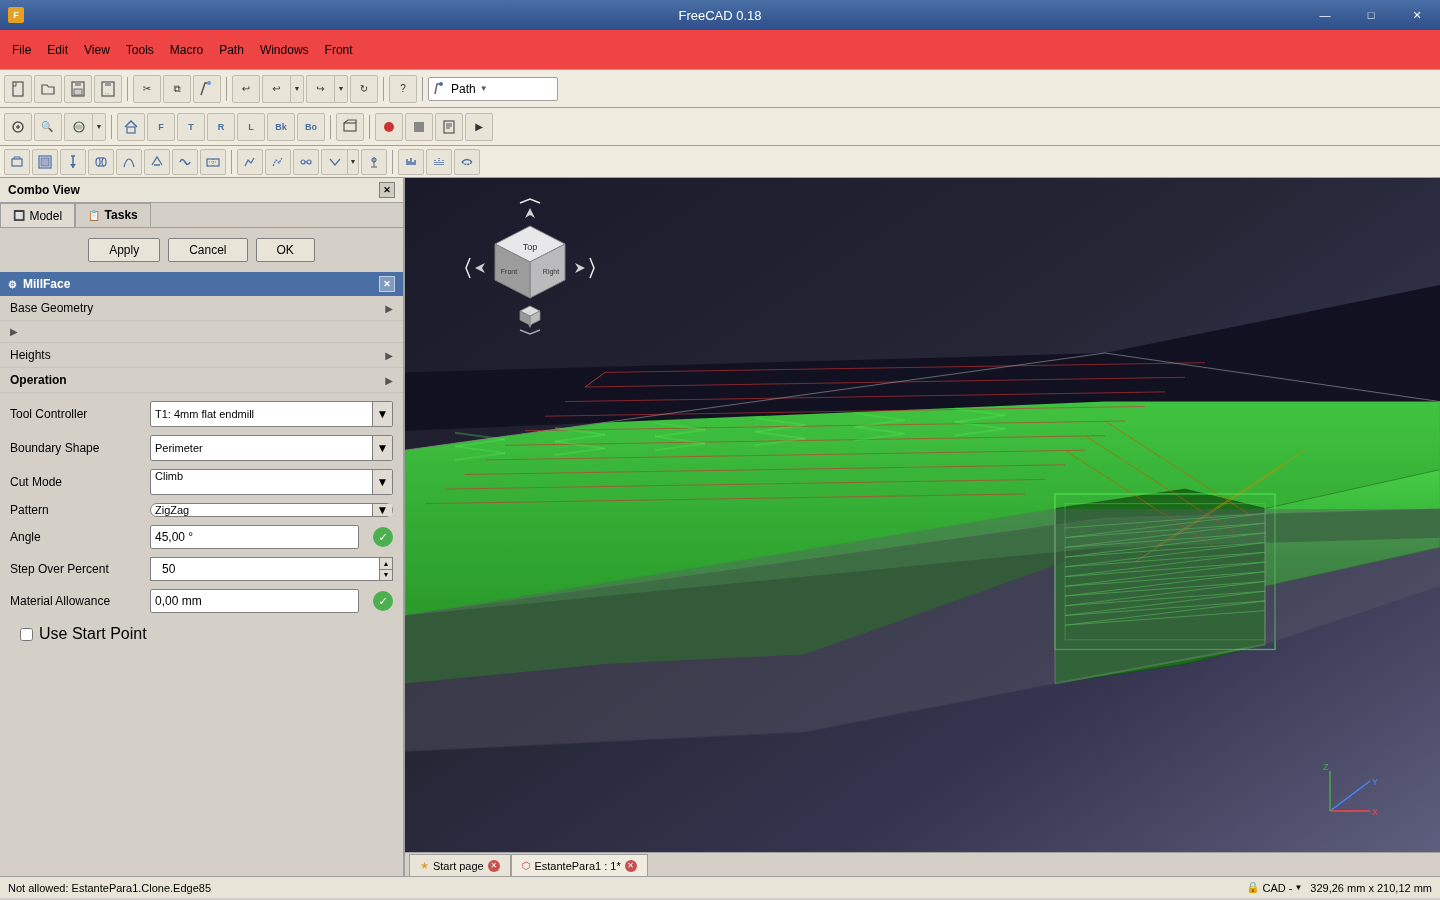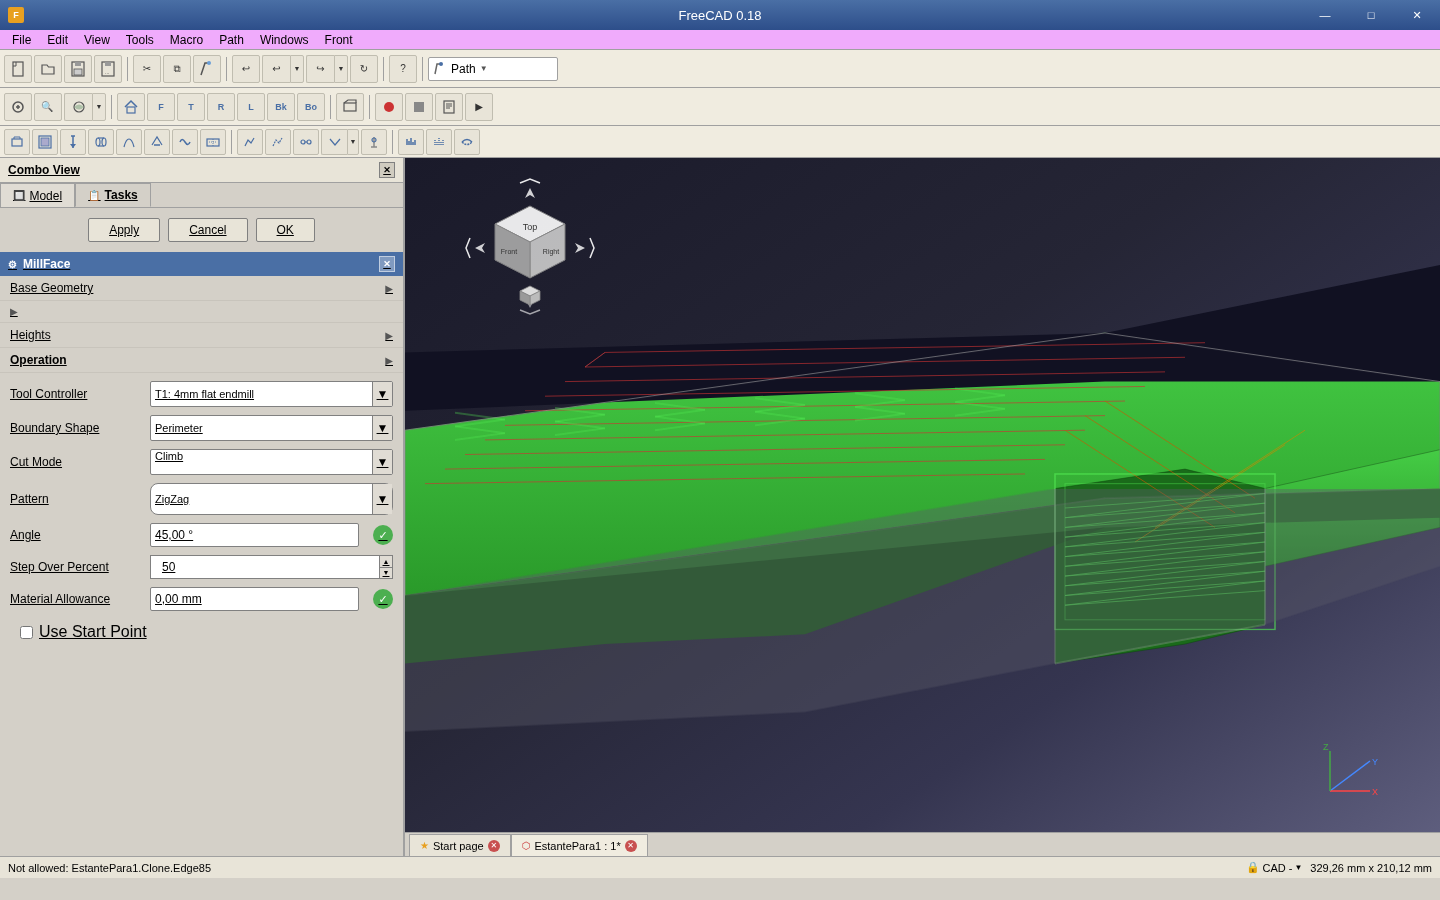--- a/index.html
+++ b/index.html
@@ -29,22 +29,22 @@
       display: flex;
       align-items: center;
       justify-content: center;
       color: white;
       font-size: 11px;
       cursor: pointer;
     }
 
     
     #menubar {
-      height: 20px;
-      background: #f0abfc;
+      height: 40px;
+      background: #ef4444;
       border-bottom: 1px solid #a0a0a0;
       display: flex;
       align-items: center;
       padding: 0 4px;
     }
     .menu-item {
       padding: 2px 8px;
       cursor: pointer;
       font-size: 12px;
       color: #000;
@@ -100,21 +100,20 @@
       
     }
 
     
     #left-panel {
       width: 405px;
       background: #d4d0c8;
       border-right: 2px solid #a0a0a0;
       display: flex;
       flex-direction: column;
-      text-decoration: underline;
     }
 
     .combo-header {
       background: #e8e4d8;
       border-bottom: 1px solid #a0a0a0;
       padding: 4px 8px;
       font-size: 12px;
       font-weight: bold;
       display: flex;
       justify-content: space-between;
@@ -724,21 +723,21 @@
       <div class="field-row">
         <span class="field-label">Cut Mode</span>
         <div style="flex:1;border:1px solid #808080;border-radius:2px;background:white;height:26px;display:flex;padding:0;">
           <span style="flex:1;padding:0 4px;font-size:11px;">Climb</span>
           <div style="width:20px;height:100%;background:#e0dcd4;border-left:1px solid #808080;display:flex;align-items:center;justify-content:center;">▼</div>
         </div>
       </div>
 
       <div class="field-row">
         <span class="field-label">Pattern</span>
-        <div style="flex:1;border:1px solid #808080;border-radius:8px;background:white;height:32px;display:flex;align-items:center;padding:0;">
+        <div style="flex:1;border:1px solid #808080;border-radius:8px;background:white;height:14px;display:flex;align-items:center;padding:0;">
           <span style="flex:1;padding:0 4px;font-size:11px;">ZigZag</span>
           <div style="width:20px;height:100%;background:#e0dcd4;border-left:1px solid #808080;display:flex;align-items:center;justify-content:center;">▼</div>
         </div>
       </div>
 
       <div class="field-row">
         <span class="field-label">Angle</span>
         <div class="field-input-with-check">
           <input type="text" class="field-input" style="flex: 1 1 0%;" value="45,00 °">
           <div class="check-icon">✓</div>

